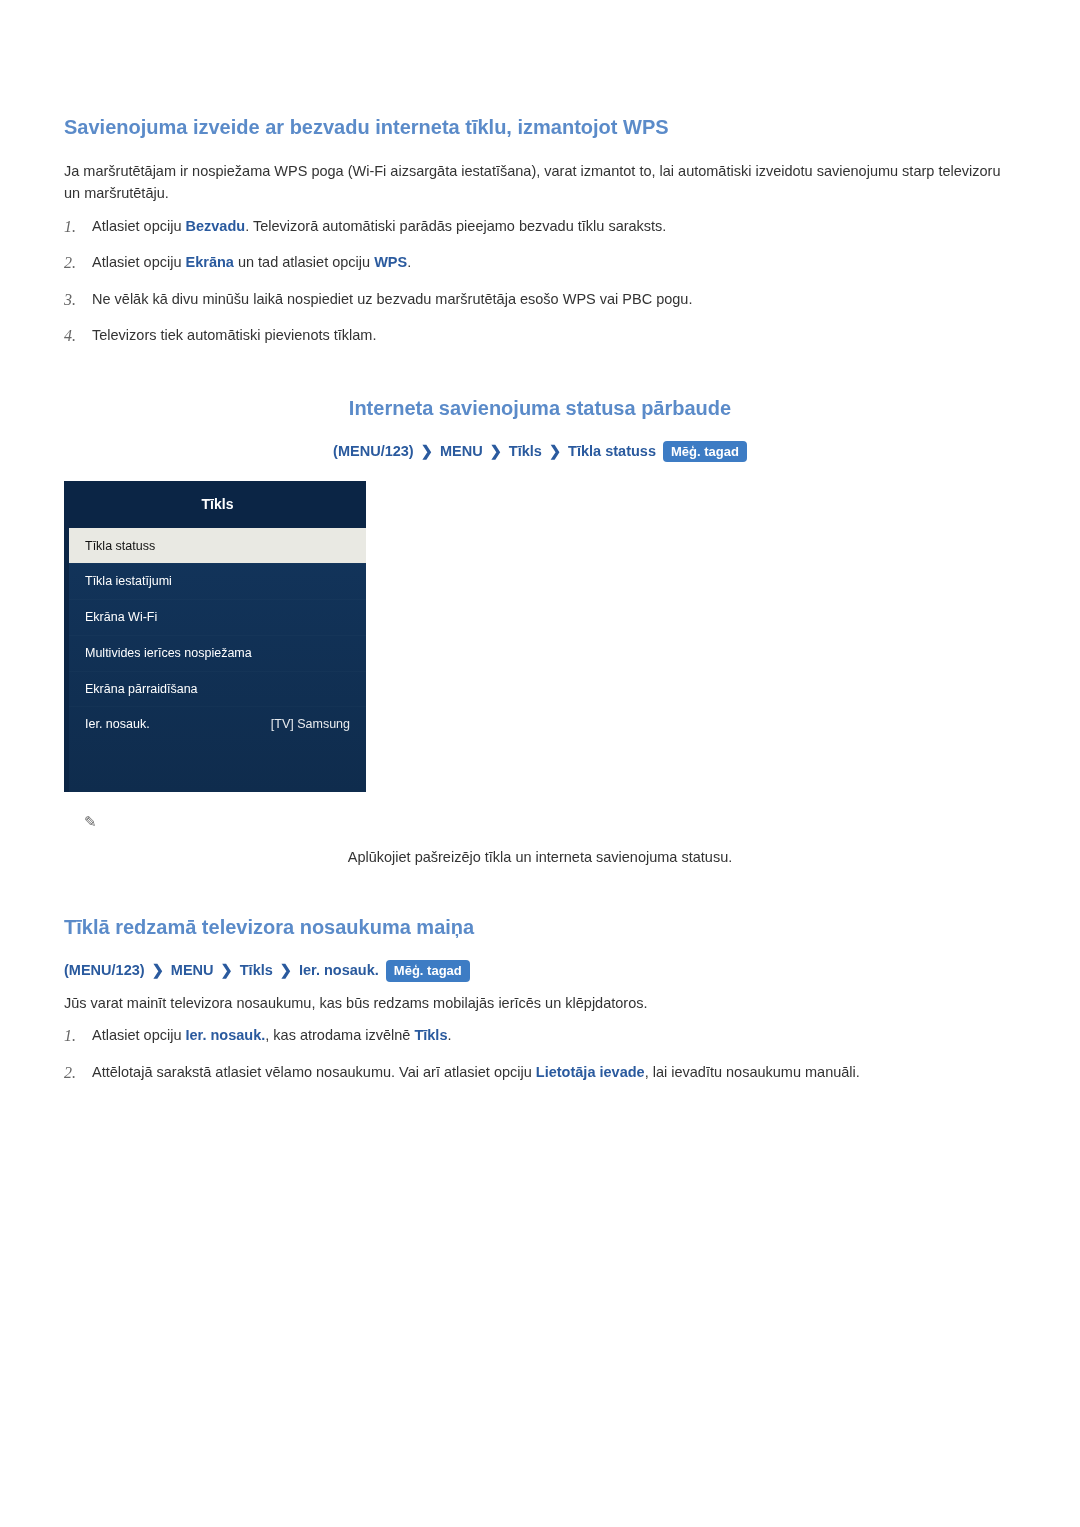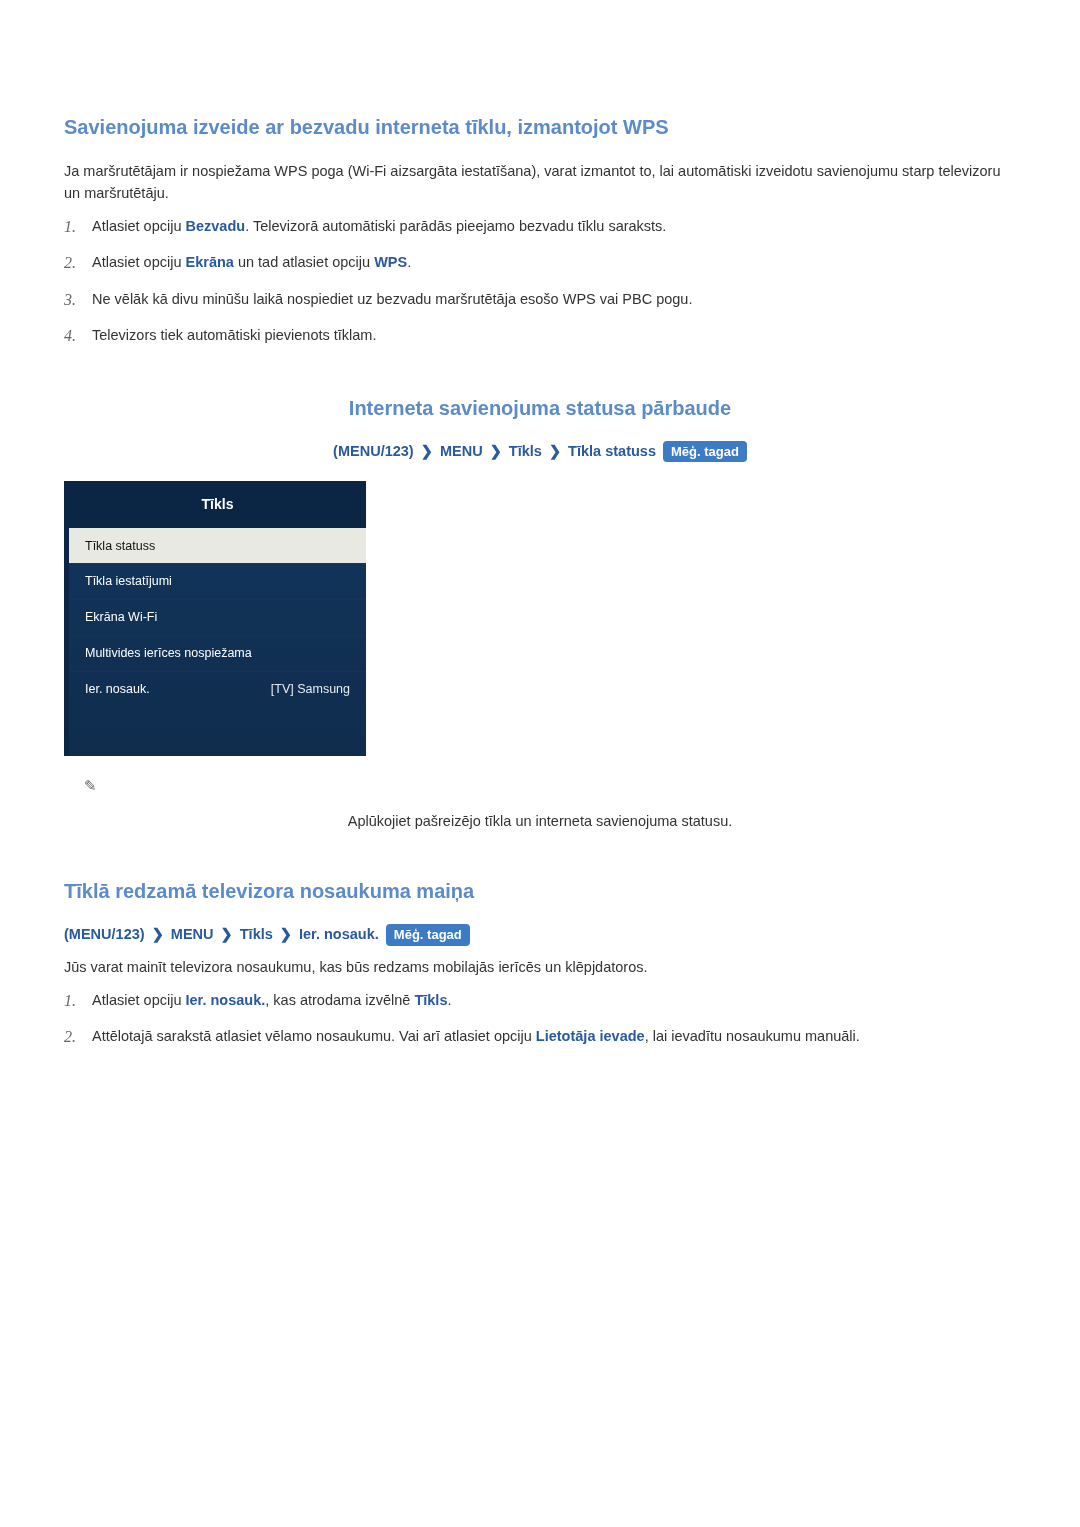--- a/index.html
+++ b/index.html
@@ -182,20 +182,23 @@
         <div class="menu-row">
           <span>Tīkla iestatījumi</span>
         </div>
         <div class="menu-row">
           <span>Ekrāna Wi-Fi</span>
         </div>
         <div class="menu-row">
           <span>Multivides ierīces nospiežama</span>
         </div>
         <div class="menu-row">
+          <span>Ekrāna pārraidīšana</span>
+        </div>
+        <div class="menu-row">
           <span>Ier. nosauk.</span>
           <span class="right-val">[TV] Samsung</span>
         </div>
       </div>
     <div class="menu-spacer"></div>
   </div>
 
   <div class="note-line">
     <span class="pencil">✎</span>
   </div>

